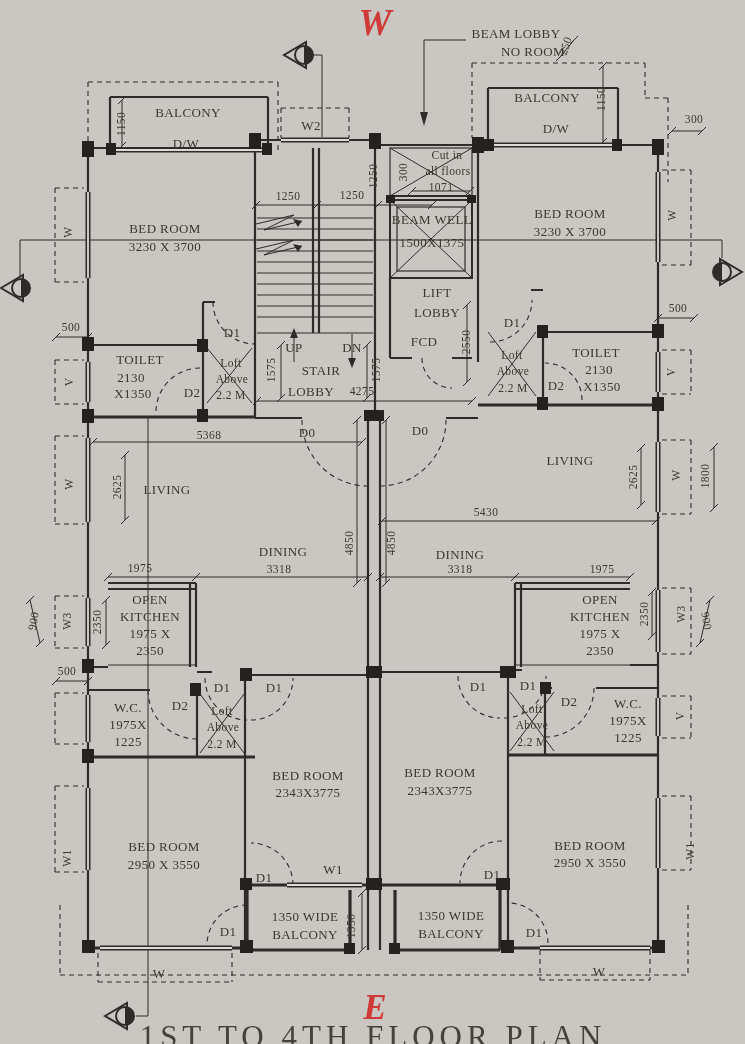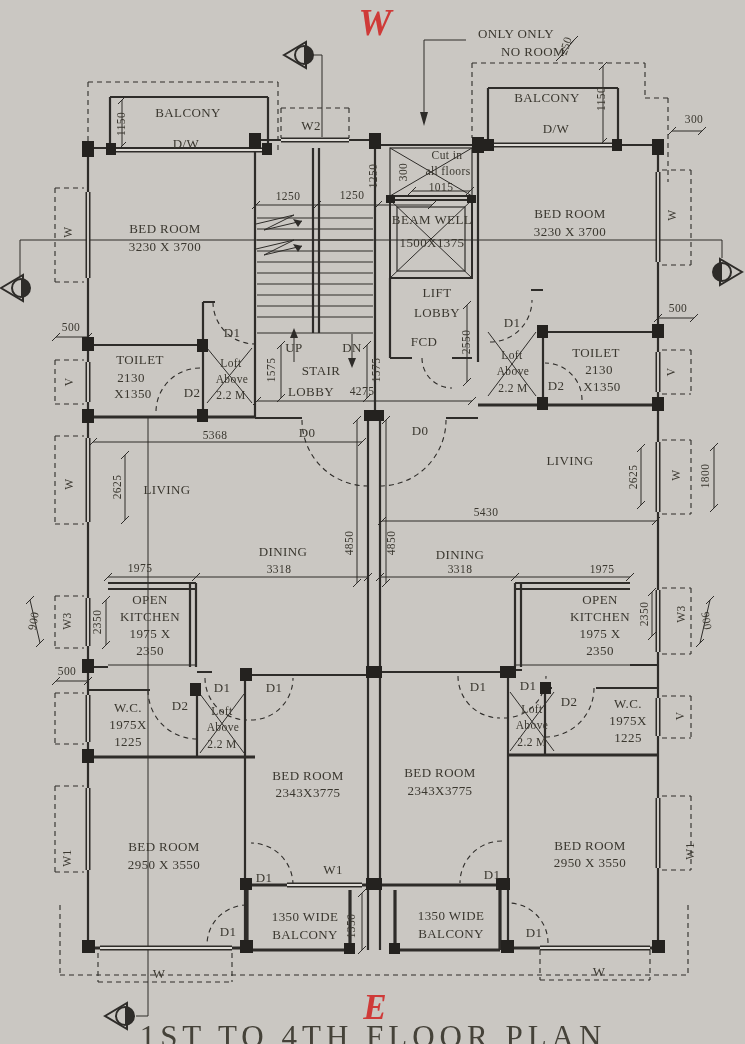--- a/index.html
+++ b/index.html
@@ -183,35 +183,35 @@
         <rect x="467" y="195" width="9" height="8"></rect>
   </g>
 
   <use href="#compass" transform="translate(303,55)"></use>
   <use href="#compass" transform="translate(20,288)"></use>
   <use href="#compass" transform="translate(723,272) rotate(180)"></use>
   <use href="#compass" transform="translate(124,1016)"></use>
 </svg>
 
 <div class="lbl red" style="left:375px;top:22px">W</div>
-<div class="lbl" style="left:516px;top:33px">ONLY ONLY</div>
+<div class="lbl" style="left:516px;top:33px">BEAM LOBBY</div>
 <div class="lbl" style="left:533px;top:51px">NO ROOM</div>
 <div class="lbl sm rA" style="left:566px;top:46px">250</div>
 <div class="lbl sm v" style="left:122px;top:124px">1150</div>
 <div class="lbl" style="left:188px;top:112px">BALCONY</div>
 <div class="lbl" style="left:186px;top:143px">D/W</div>
 <div class="lbl" style="left:311px;top:125px">W2</div>
 <div class="lbl sm v" style="left:602px;top:99px">1150</div>
 <div class="lbl" style="left:547px;top:97px">BALCONY</div>
 <div class="lbl" style="left:556px;top:128px">D/W</div>
 <div class="lbl sm" style="left:694px;top:120px">300</div>
 <div class="lbl sm v" style="left:404px;top:172px">300</div>
 <div class="lbl sm" style="left:447px;top:156px">Cut in</div>
 <div class="lbl sm" style="left:448px;top:172px">all floors</div>
-<div class="lbl sm" style="left:441px;top:188px">1015</div>
+<div class="lbl sm" style="left:441px;top:188px">1071</div>
 <div class="lbl" style="left:165px;top:228px">BED ROOM</div>
 <div class="lbl" style="left:165px;top:246px">3230 X 3700</div>
 <div class="lbl" style="left:570px;top:213px">BED ROOM</div>
 <div class="lbl" style="left:570px;top:231px">3230 X 3700</div>
 <div class="lbl sm" style="left:288px;top:197px">1250</div>
 <div class="lbl sm" style="left:352px;top:196px">1250</div>
 <div class="lbl sm v" style="left:374px;top:176px">1250</div>
 <div class="lbl" style="left:432px;top:219px">BEAM WELL</div>
 <div class="lbl" style="left:432px;top:242px">1500X1375</div>
 <div class="lbl" style="left:437px;top:292px">LIFT</div>
@@ -240,21 +240,21 @@
 <div class="lbl" style="left:602px;top:386px">X1350</div>
 <div class="lbl" style="left:512px;top:322px">D1</div>
 <div class="lbl" style="left:556px;top:385px">D2</div>
 <div class="lbl sm" style="left:512px;top:356px">Loft</div>
 <div class="lbl sm" style="left:513px;top:372px">Above</div>
 <div class="lbl sm" style="left:513px;top:389px">2.2 M</div>
 <div class="lbl sm v" style="left:70px;top:382px">V</div>
 <div class="lbl sm v" style="left:672px;top:372px">V</div>
 <div class="lbl sm v" style="left:69px;top:232px">W</div>
 <div class="lbl sm v" style="left:673px;top:215px">W</div>
-<div class="lbl sm" style="left:215px;top:436px">5368</div>
+<div class="lbl sm" style="left:209px;top:436px">5368</div>
 <div class="lbl" style="left:307px;top:432px">D0</div>
 <div class="lbl" style="left:420px;top:430px">D0</div>
 <div class="lbl" style="left:167px;top:489px">LIVING</div>
 <div class="lbl sm v" style="left:118px;top:487px">2625</div>
 <div class="lbl sm v" style="left:70px;top:484px">W</div>
 <div class="lbl" style="left:570px;top:460px">LIVING</div>
 <div class="lbl sm v" style="left:634px;top:477px">2625</div>
 <div class="lbl sm v" style="left:677px;top:475px">W</div>
 <div class="lbl sm v" style="left:706px;top:476px">1800</div>
 <div class="lbl sm" style="left:486px;top:513px">5430</div>

